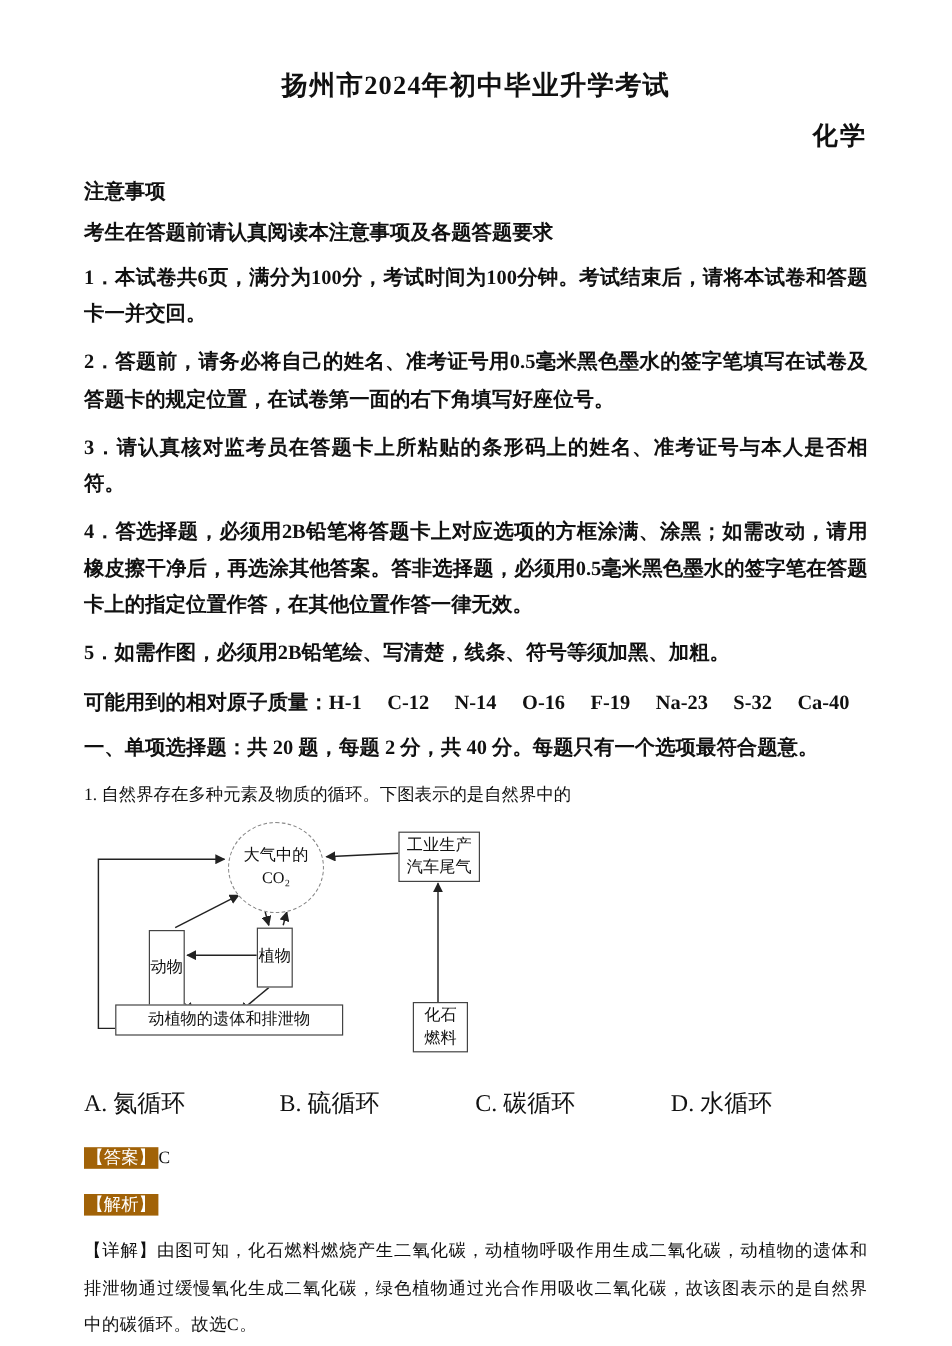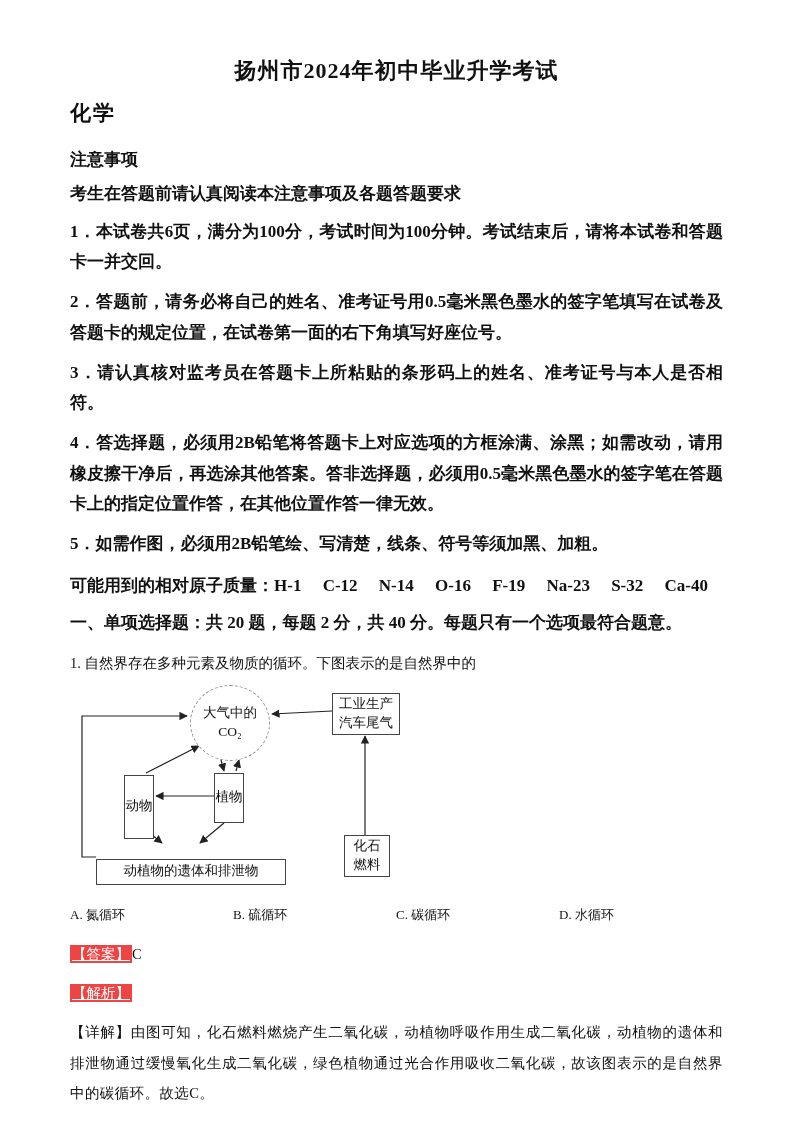--- a/index.html
+++ b/index.html
@@ -17,21 +17,21 @@
     position:relative;
   }
   .title {
     text-align:center;
     font-size:22px;
     font-weight:bold;
     line-height:1.4;
     letter-spacing:1px;
   }
   .subject {
-    text-align:left;
+    text-align:right;
     font-size:21px;
     font-weight:bold;
     margin-top:12px;
     letter-spacing:2px;
   }
   .notice-head { font-size:17px; font-weight:bold; margin-top:20px; line-height:1.5; }
   .notice-intro { font-size:17px; font-weight:bold; margin-top:9px; line-height:1.5; }
   .ni {
     font-size:17px;
     font-weight:bold;
@@ -76,33 +76,32 @@
   }
   .dg-co2 {
     left:118px; top:2px; width:80px; height:76px;
     border:1.4px dashed #8a8a8a;
     border-radius:50%;
     padding:6px 10px;
   }
   .dg-industry { left:260px; top:10px; width:68px; height:42px; padding:2px 3px; }
   .dg-animal   { left:52px;  top:92px; width:30px; height:64px; }
   .dg-plant    { left:142px; top:90px; width:30px; height:50px; }
-  .dg-remains  { left:24px;  top:176px; width:190px; height:26px; white-space:nowrap; }
+  .dg-remains  { left:24px;  top:154px; width:190px; height:26px; white-space:nowrap; }
   .dg-fossil   { left:272px; top:152px; width:46px; height:42px; padding:16px 5px; }
 
-  .options { display:flex; margin-top:10px; font-size:13px; line-height:1.55; }
+  .options { display:flex; margin-top:10px; font-size:20px; line-height:1.55; }
   .opt { width:163px; }
   .opt:last-child { width:auto; }
 
   .ans-line { margin-top:17px; font-size:14.5px; line-height:1.7; }
   .hl {
-    background:#ef4444;
+    background:#a16207;
     color:#ffffff;
     padding:1px 2px;
-    text-decoration:underline;
   }
   .analysis-line { margin-top:14px; font-size:14.5px; line-height:1.7; }
   .detail {
     margin-top:12px;
     font-size:14.5px;
     line-height:2.1;
     letter-spacing:0.4px;
     text-align:justify;
   }
 </style>

